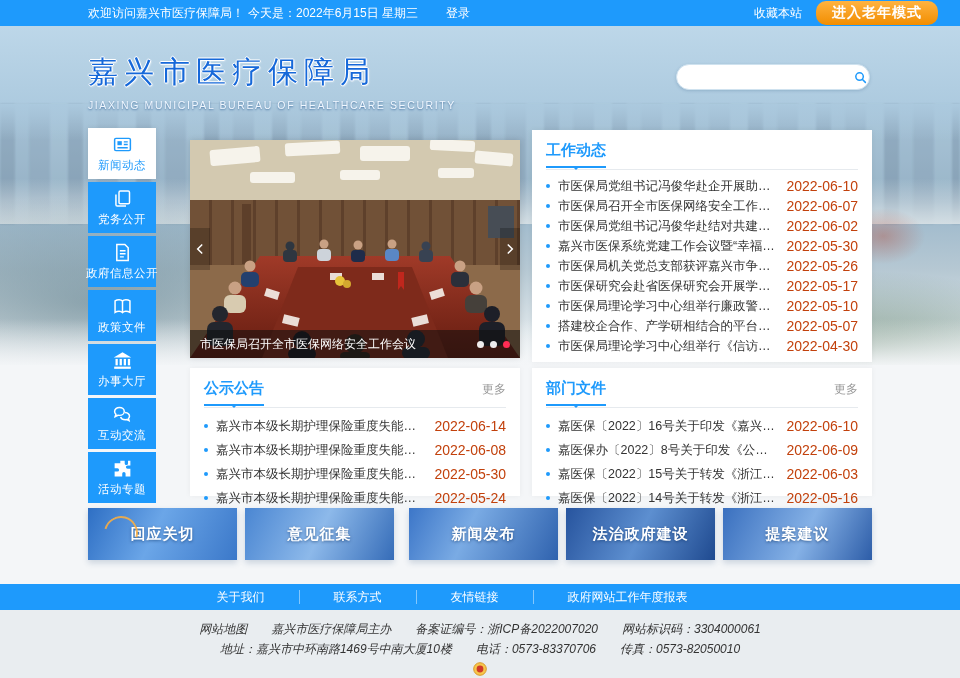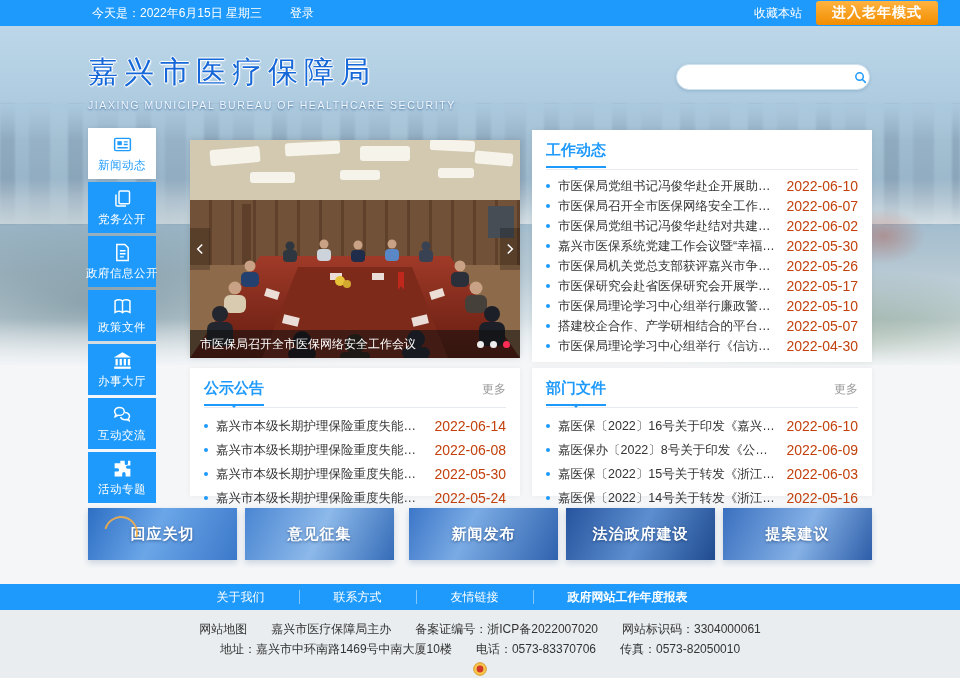--- a/index.html
+++ b/index.html
@@ -6,21 +6,21 @@
   body { background:#dfe3e7; font-family:"Liberation Sans","DejaVu Sans",sans-serif; }
   .page { position:relative; width:960px; height:678px; background:#f4f6f8; overflow:hidden; margin:0 auto; }
 
   
   .topbar { position:absolute; top:0; left:0; right:0; height:26px; background:#1e9afc;
             display:flex; align-items:center; padding:0 22px 0 88px; color:#fff; font-size:12px; z-index:30; }
   .topbar .today { margin-left:4px; }
   .topbar .login { margin-left:28px; color:#fff; text-decoration:none; cursor:pointer; }
   .topbar .right { margin-left:auto; display:flex; align-items:center; gap:14px; }
   .topbar .fav { color:#fff; text-decoration:none; cursor:pointer; }
-  .elder-btn { background:linear-gradient(#ffb340,#f28d00); color:#fff; border:none; border-radius:3px;
+  .elder-btn { background:linear-gradient(#ffb340,#f28d00); color:#fff; border:none; border-radius:10px;
                font-size:14px; font-weight:bold; padding:3px 16px; cursor:pointer; letter-spacing:1px;
                font-family:inherit; }
 
   
   .banner { position:absolute; top:26px; left:0; right:0; height:339px; overflow:hidden;
             background:linear-gradient(180deg,#bdd7e9 0%,#abc9de 26%,#9ab7cb 52%,#b6c8d3 72%,#dde6ea 90%,#f0f3f5 100%); }
   .city-layer { position:absolute; left:0; right:0; top:78px; height:120px; filter:blur(1px);
             background:repeating-linear-gradient(90deg, rgba(86,104,126,.28) 0 15px, rgba(132,152,168,.16) 15px 29px,
                         rgba(104,122,142,.24) 29px 50px, rgba(148,163,176,.12) 50px 68px); }
   .city-fade { position:absolute; left:0; right:0; top:78px; height:120px;
@@ -107,35 +107,36 @@
           border-radius:50%; transform:rotate(-30deg); }
   .tile-label { color:#fff; font-size:15px; font-weight:bold; letter-spacing:1px;
           text-shadow:0 1px 3px rgba(0,40,90,.55); }
 
   
   .footnav { position:absolute; left:0; right:0; top:584px; height:26px; background:#1e9afc;
              display:flex; align-items:center; justify-content:center; transform:none; z-index:6; }
   .footnav-inner { display:flex; transform:translateX(-28px); }
   .fn-item { color:#fff; font-size:12px; padding:0 34px; border-right:1px solid rgba(255,255,255,.45);
              text-decoration:none; cursor:pointer; line-height:14px; }
-  .fn-item:last-child { border-right:none;font-weight:bold; }
+  .fn-item:last-child { border-right:none; }
 
   .footinfo { position:absolute; left:0; right:0; top:610px; bottom:0; background:#e9edf0;
-              text-align:center; padding-top:9px; z-index:6; }
+              text-align:center; padding-top:9px; z-index:6;font-style:italic; }
   .f-line { height:20px; line-height:20px; font-size:12px; color:#333; }
   .f-seg { margin:0 12px; }
   .f-line3 { display:flex; align-items:center; justify-content:center; gap:6px; }
   .emblem { width:14px; height:14px; display:block; }
 </style>
 </head>
 <body>
 
 <div class="page">
 
   <div class="topbar">
+    <span class="welcome">欢迎访问嘉兴市医疗保障局！</span>
     <span class="today">今天是：2022年6月15日 星期三</span>
     <a class="login">登录</a>
     <span class="right">
       <a class="fav">收藏本站</a>
       <button class="elder-btn">进入老年模式</button>
     </span>
   </div>
 
   <div class="banner">
     <div class="city-layer"></div>

